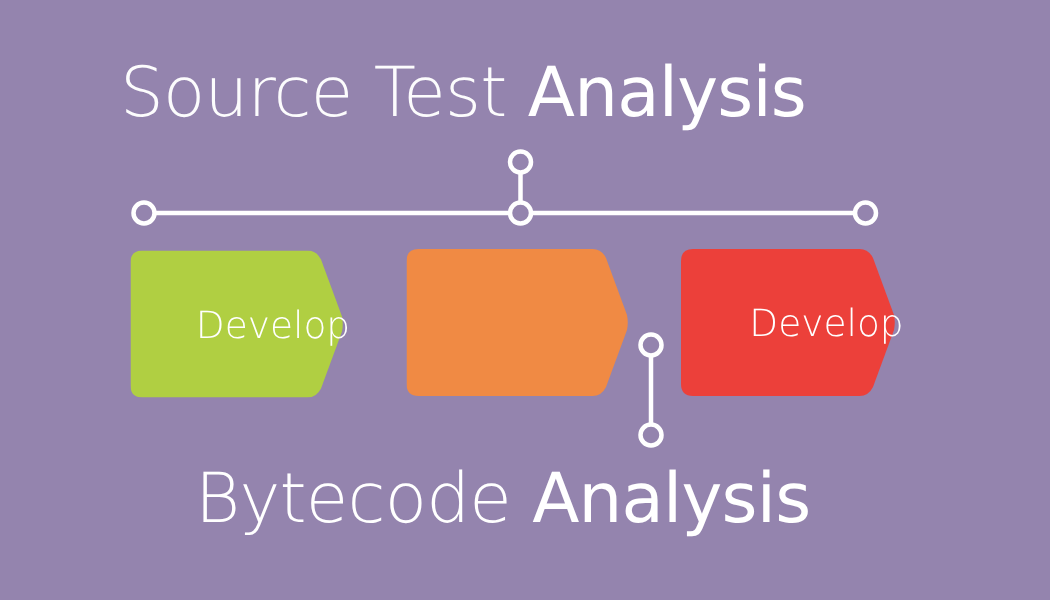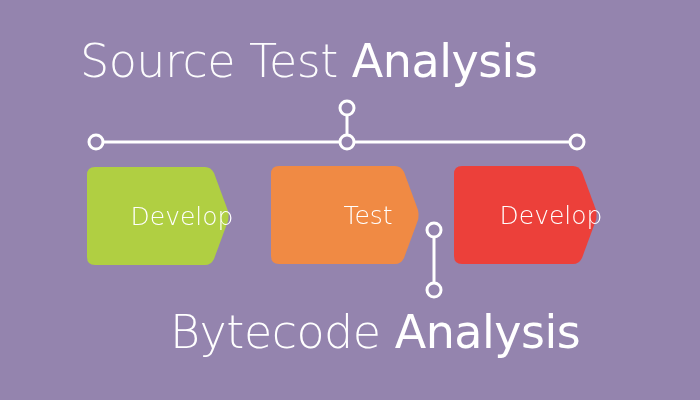--- a/index.html
+++ b/index.html
@@ -13,21 +13,21 @@
     .title {
       position: absolute;
       white-space: nowrap;
       color: #ffffff;
       letter-spacing: -0.5px;
     }
     .title .light { font-weight: 200; font-family: "DejaVu Sans", sans-serif; }
     .title .bold { font-weight: 400; font-family: "DejaVu Sans", sans-serif; }
     #top-title { left: 80px; top: 33px; font-size: 46px; line-height: 56px; }
     #top-title .light { font-weight: 300; opacity: 0.98; }
-    #bottom-title { left: 130px; top: 304px; font-size: 46px; line-height: 56px; margin-left: 40px; }
+    #bottom-title { left: 130px; top: 304px; font-size: 46px; line-height: 56px; }
     svg.lines { position: absolute; left: 0; top: 0; }
     .stage {
       position: absolute;
       height: 98px;
     }
     .stage svg { position: absolute; left: 0; top: 0; }
     .stage-label {
       position: absolute;
       left: 0; top: 0;
       height: 98px;
@@ -65,21 +65,20 @@
   <svg width="142" height="98">
     <path d="M8,0 L118,0 Q124,0 127,6 L141,44 Q142,49 141,54 L127,92 Q124,98 118,98 L8,98 Q0,98 0,90 L0,8 Q0,0 8,0 Z" fill="#b0cf42"></path>
   </svg>
   <div class="stage-label" style="width:128px;">Develop</div>
 </div>
 
 <div class="stage" style="left:271px; top:166px; width:148px;">
   <svg width="148" height="98">
     <path d="M8,0 L124,0 Q130,0 133,6 L147,44 Q148,49 147,54 L133,92 Q130,98 124,98 L8,98 Q0,98 0,90 L0,8 Q0,0 8,0 Z" fill="#f08a44"></path>
   </svg>
-  <div class="stage-label" style="width:132px;">Test</div>
 </div>
 
 <div class="stage" style="left:454px; top:166px; width:143px;">
   <svg width="143" height="98">
     <path d="M8,0 L119,0 Q125,0 128,6 L142,44 Q143,49 142,54 L128,92 Q125,98 119,98 L8,98 Q0,98 0,90 L0,8 Q0,0 8,0 Z" fill="#ec403a"></path>
   </svg>
   <div class="stage-label" style="width:132px;">Develop</div>
 </div>
 
 <div id="bottom-title" class="title">

